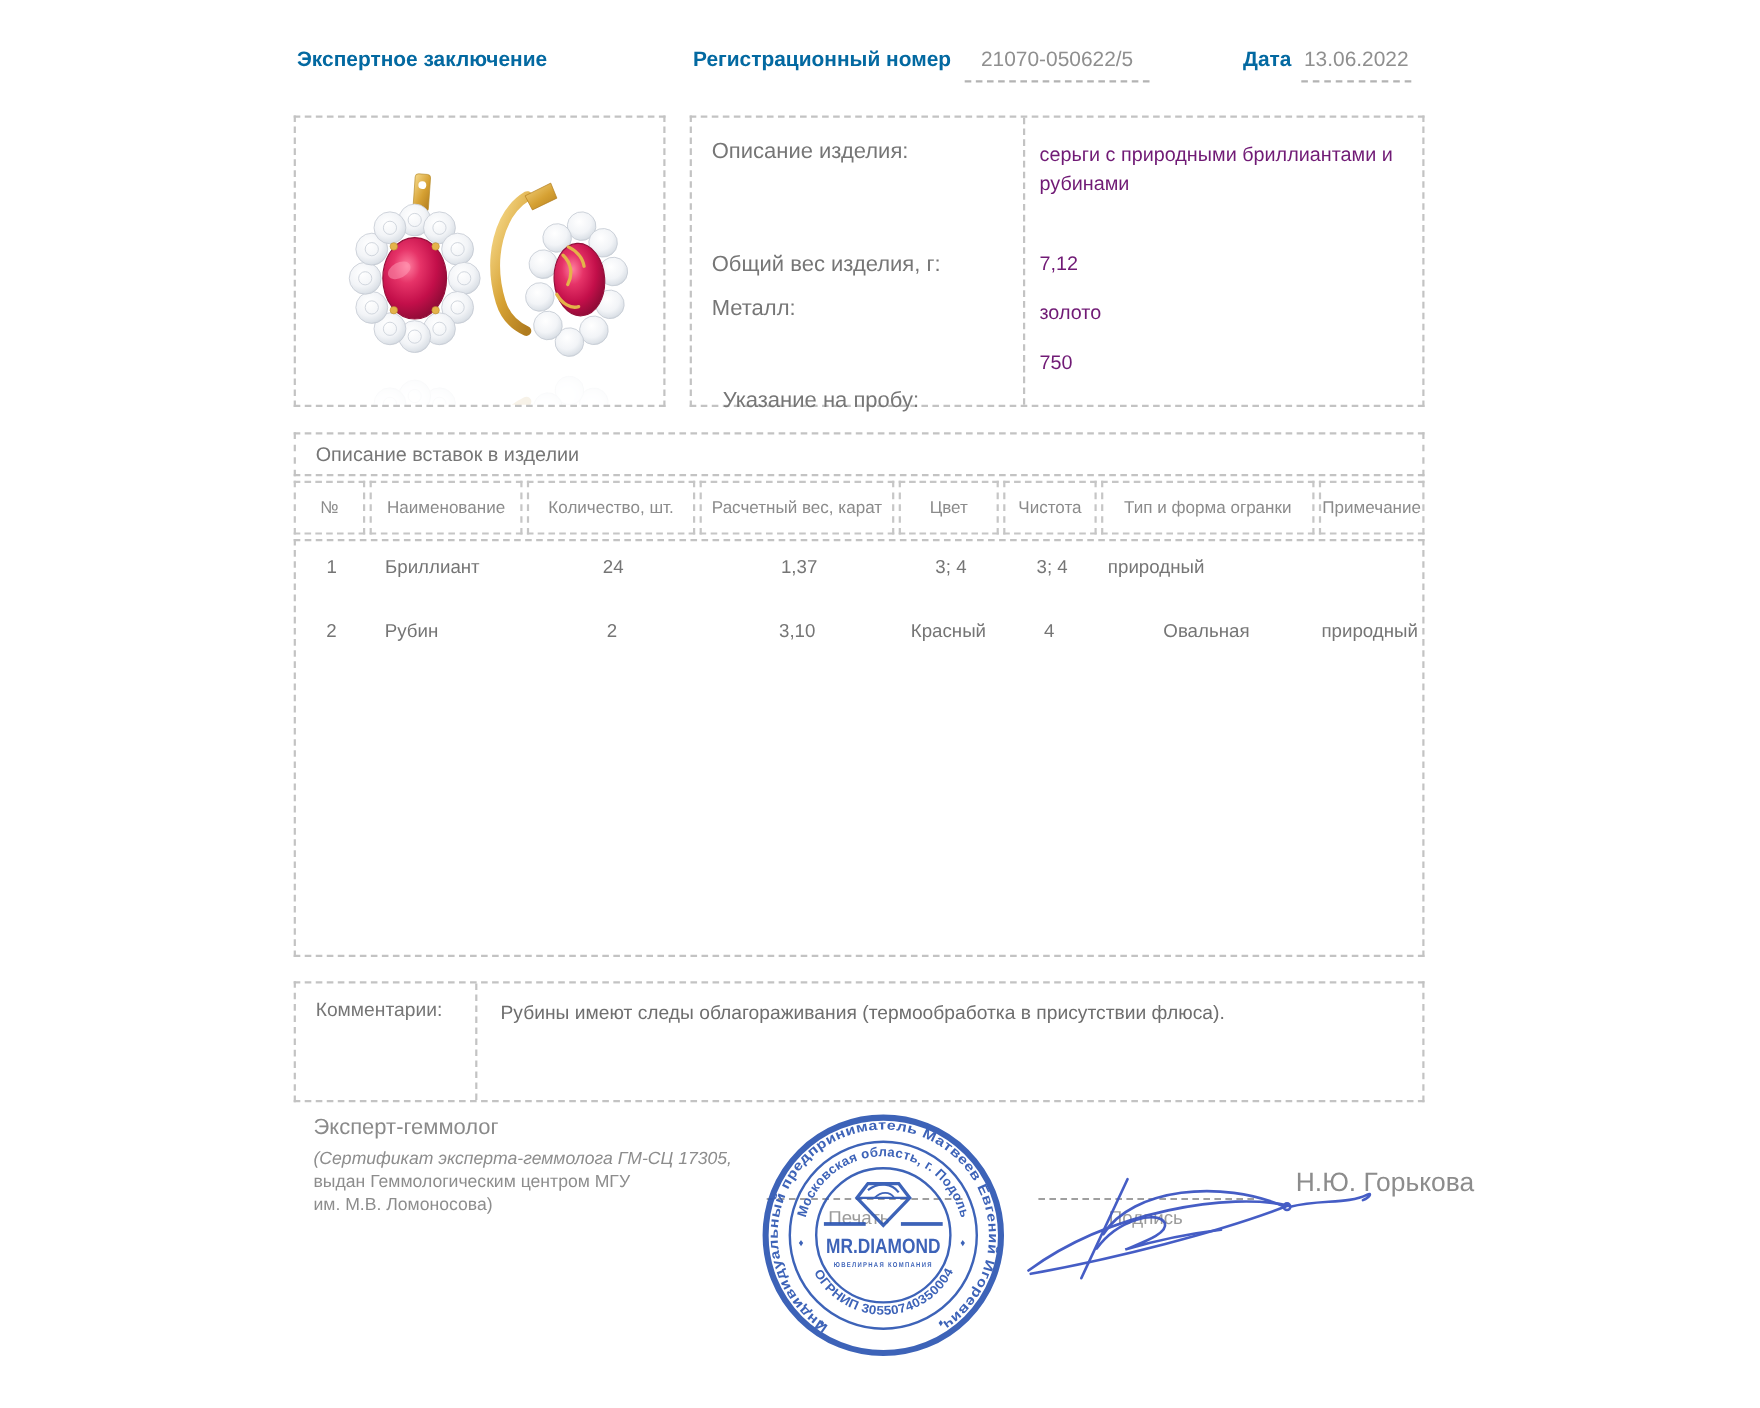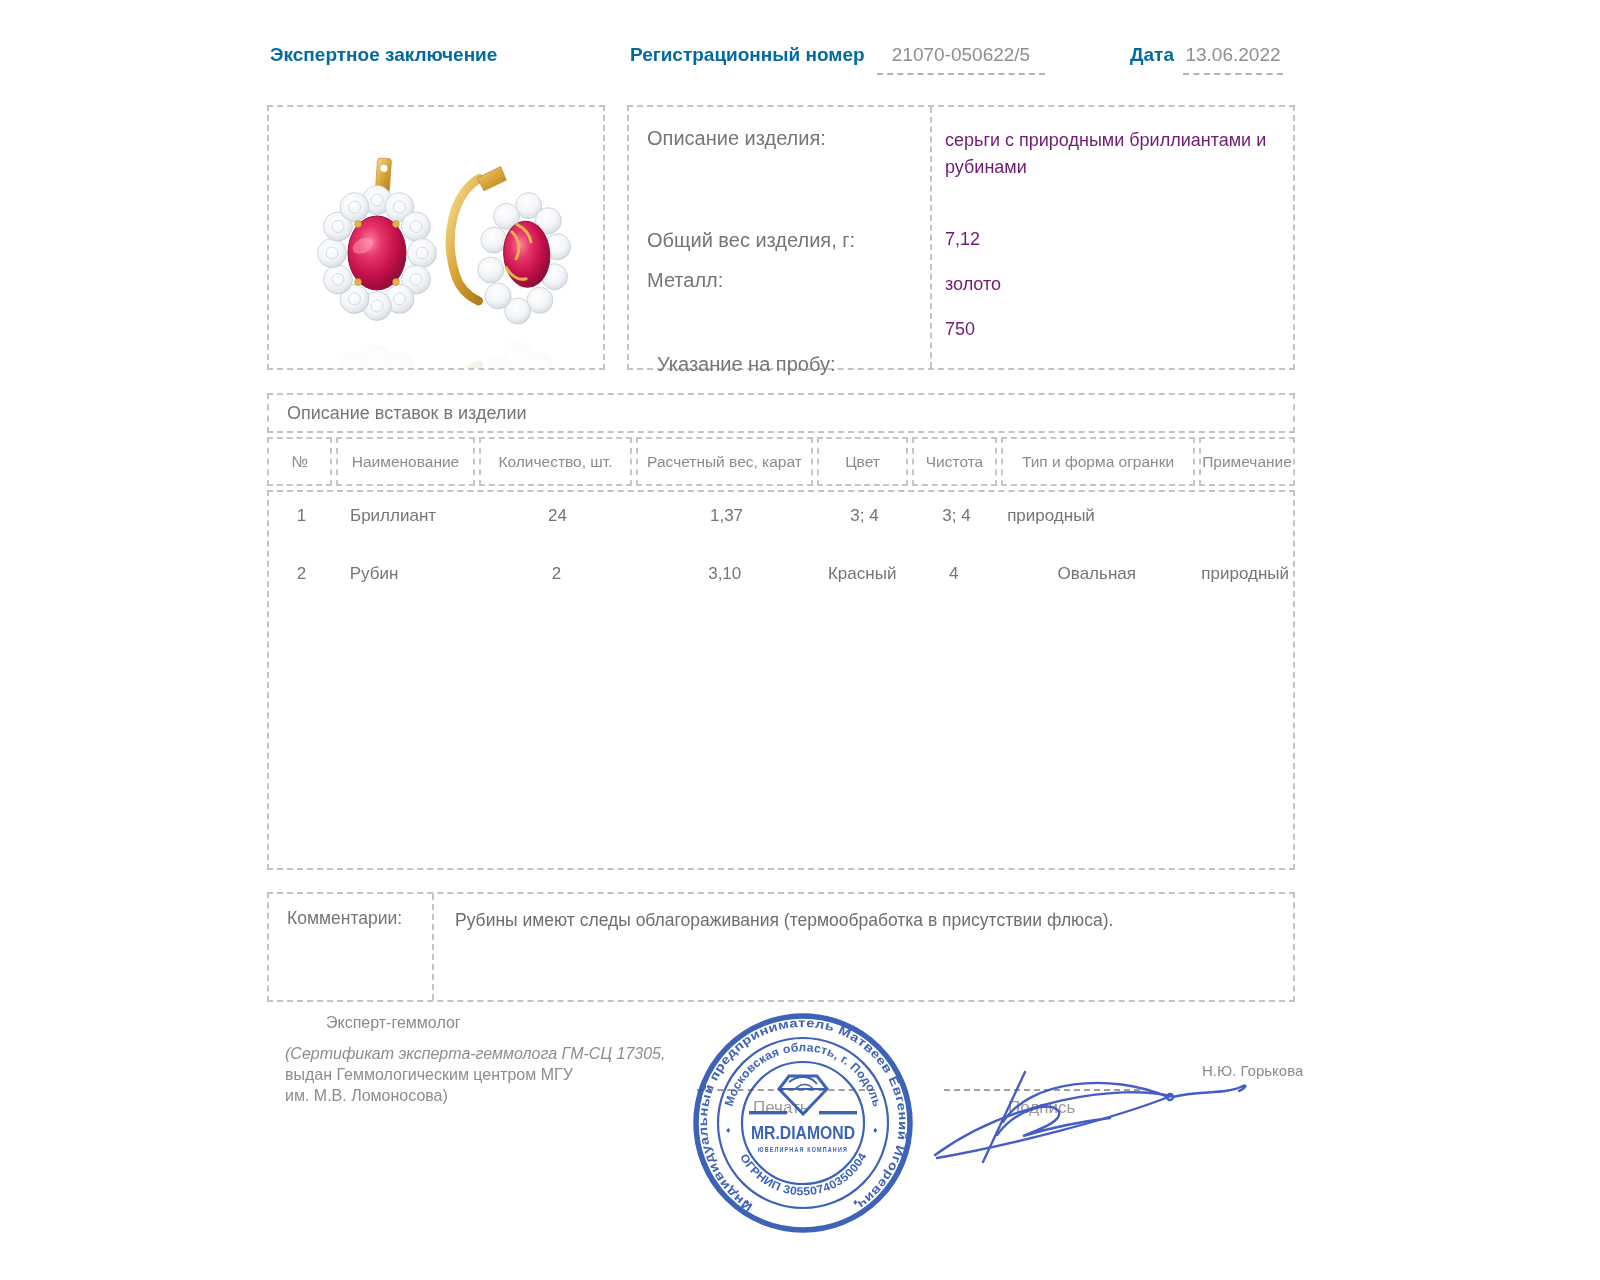--- a/index.html
+++ b/index.html
@@ -178,30 +178,30 @@
     <div class="dc w7">природный</div>
   </div>
 </div>
 
 <div class="abs dashbox" style="left:267px;top:892px;width:1028px;height:110px;">
   <div class="abs" style="left:163px;top:0;width:0;height:106px;border-left:2px dashed #c3c3c3;"></div>
   <div class="abs lbl" style="left:18px;top:14px;font-size:17.5px;">Комментарии:</div>
   <div class="abs" style="left:186px;top:14px;width:820px;color:#6e6e6e;font-size:17.5px;line-height:25px;">Рубины имеют следы облагораживания (термообработка в присутствии флюса).</div>
 </div>
 
-<div class="abs" style="left:285px;top:1014px;color:#8a8a8a;font-size:16px;margin-left:41px;">Эксперт-геммолог</div>
+<div class="abs" style="left:285px;top:1014px;color:#8a8a8a;font-size:20px;">Эксперт-геммолог</div>
 <div class="abs foot-txt" style="left:285px;top:1043px;font-style:italic;">(Сертификат эксперта-геммолога ГМ-СЦ 17305,</div>
 <div class="abs foot-txt" style="left:285px;top:1064px;">выдан Геммологическим центром МГУ</div>
 <div class="abs foot-txt" style="left:285px;top:1085px;">им. М.В. Ломоносова)</div>
 
 <div class="abs dashline" style="left:697px;top:1089px;width:178px;z-index:1;"></div>
 <div class="abs sig-label" style="left:753px;top:1098px;z-index:1;">Печать</div>
 <div class="abs dashline" style="left:944px;top:1089px;width:196px;z-index:1;"></div>
 <div class="abs sig-label" style="left:1008px;top:1098px;z-index:1;">Подпись</div>
-<div class="abs" style="left:1178px;top:1062px;color:#8c8c8c;font-size:15px;z-index:1;margin-left:24px;">Н.Ю. Горькова</div>
+<div class="abs" style="left:1178px;top:1062px;color:#8c8c8c;font-size:24px;z-index:1;">Н.Ю. Горькова</div>
 
 <svg class="abs" style="left:692px;top:1012px;z-index:2;" width="222" height="222" viewBox="-111 -111 222 222">
   <g opacity="0.92">
     <circle r="107" fill="none" stroke="#2d56b2" stroke-width="5.5"></circle>
     <circle r="85" fill="none" stroke="#2d56b2" stroke-width="2.2"></circle>
     <circle r="61" fill="none" stroke="#2d56b2" stroke-width="2.2"></circle>
     <path id="stampOuterPath" d="M -48 83 A 96 96 0 1 1 48 83" fill="none"></path>
     <text fill="#2d56b2" font-size="12.2" font-weight="bold" letter-spacing="0.4">
       <textPath href="#stampOuterPath" startOffset="2" textLength="494" lengthAdjust="spacingAndGlyphs">Индивидуальный предприниматель Матвеев Евгений Игоревич</textPath>
     </text>

